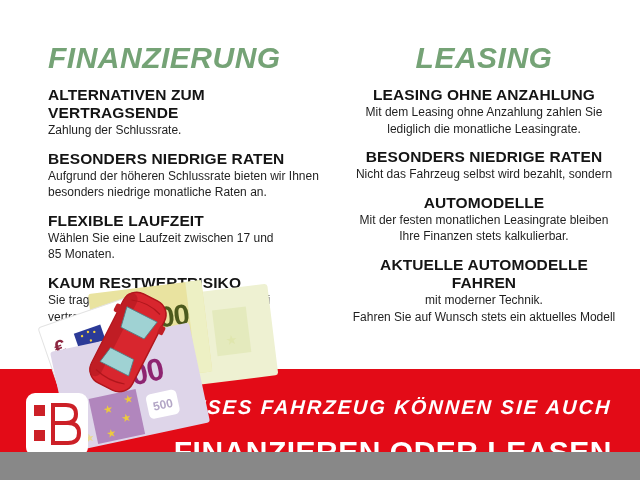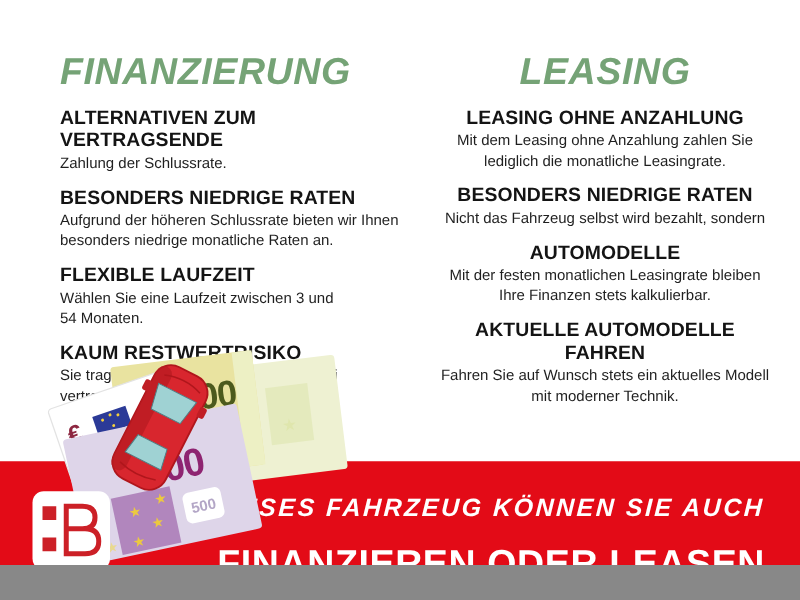--- a/index.html
+++ b/index.html
@@ -56,22 +56,22 @@
       <h2 class="sec-h">ALTERNATIVEN ZUM VERTRAGSENDE</h2>
       <div class="sec-b">Zahlung der Schlussrate.</div>
     </div>
     <div class="sec">
       <h2 class="sec-h">BESONDERS NIEDRIGE RATEN</h2>
       <div class="sec-b">Aufgrund der höheren Schlussrate bieten wir Ihnen</div>
       <div class="sec-b">besonders niedrige monatliche Raten an.</div>
     </div>
     <div class="sec">
       <h2 class="sec-h">FLEXIBLE LAUFZEIT</h2>
-      <div class="sec-b">Wählen Sie eine Laufzeit zwischen 3 und</div>
-      <div class="sec-b">54 Monaten.</div>
+      <div class="sec-b">Wählen Sie eine Laufzeit zwischen 17 und</div>
+      <div class="sec-b">85 Monaten.</div>
     </div>
     <div class="sec">
       <h2 class="sec-h">KAUM RESTWERTRISIKO</h2>
       <div class="sec-b">Sie tragen kein Gebrauchtwagenrisiko bei</div>
       <div class="sec-b">vertragsgemäßer Rückgabe.</div>
     </div>
   </section>
 
   <section class="col right">
     <h1 class="col-title">LEASING</h1>
@@ -84,22 +84,22 @@
       <h2 class="sec-h">BESONDERS NIEDRIGE RATEN</h2>
       <div class="sec-b">Nicht das Fahrzeug selbst wird bezahlt, sondern</div>
     </div>
     <div class="sec">
       <h2 class="sec-h">AUTOMODELLE</h2>
       <div class="sec-b">Mit der festen monatlichen Leasingrate bleiben</div>
       <div class="sec-b">Ihre Finanzen stets kalkulierbar.</div>
     </div>
     <div class="sec">
       <h2 class="sec-h">AKTUELLE AUTOMODELLE FAHREN</h2>
+      <div class="sec-b">mit moderner Technik.</div>
       <div class="sec-b">Fahren Sie auf Wunsch stets ein aktuelles Modell</div>
-      <div class="sec-b">mit moderner Technik.</div>
     </div>
   </section>
 
   <div class="band">
     <div class="band-text">
       <div class="band-line1">DIESES FAHRZEUG KÖNNEN SIE AUCH</div>
       <div class="band-line2">FINANZIEREN ODER LEASEN</div>
     </div>
   </div>
 

